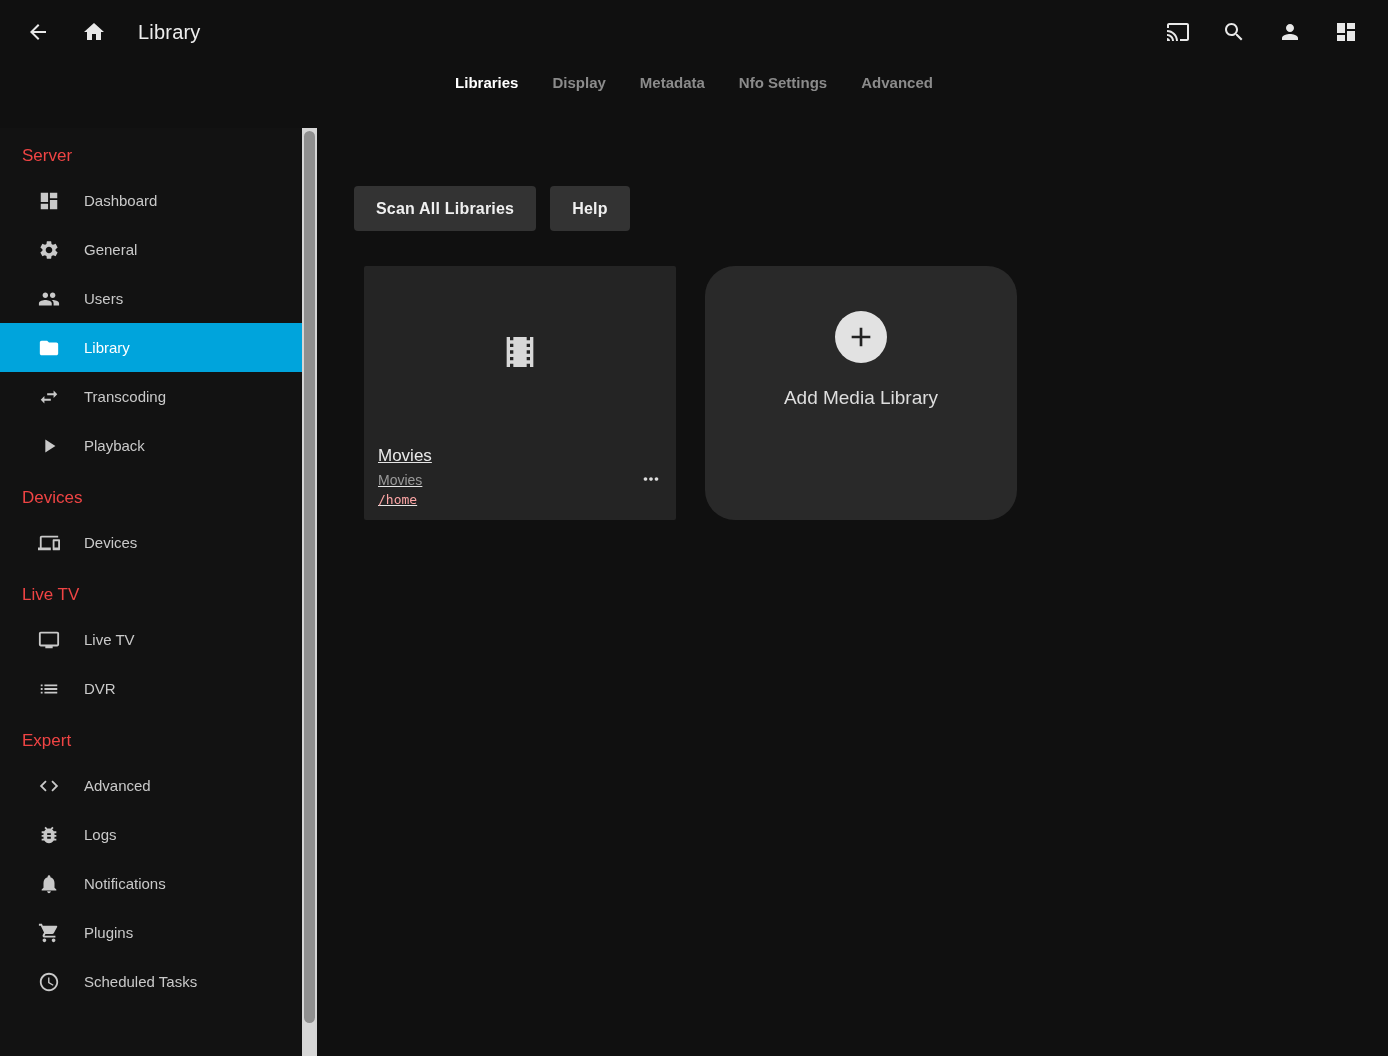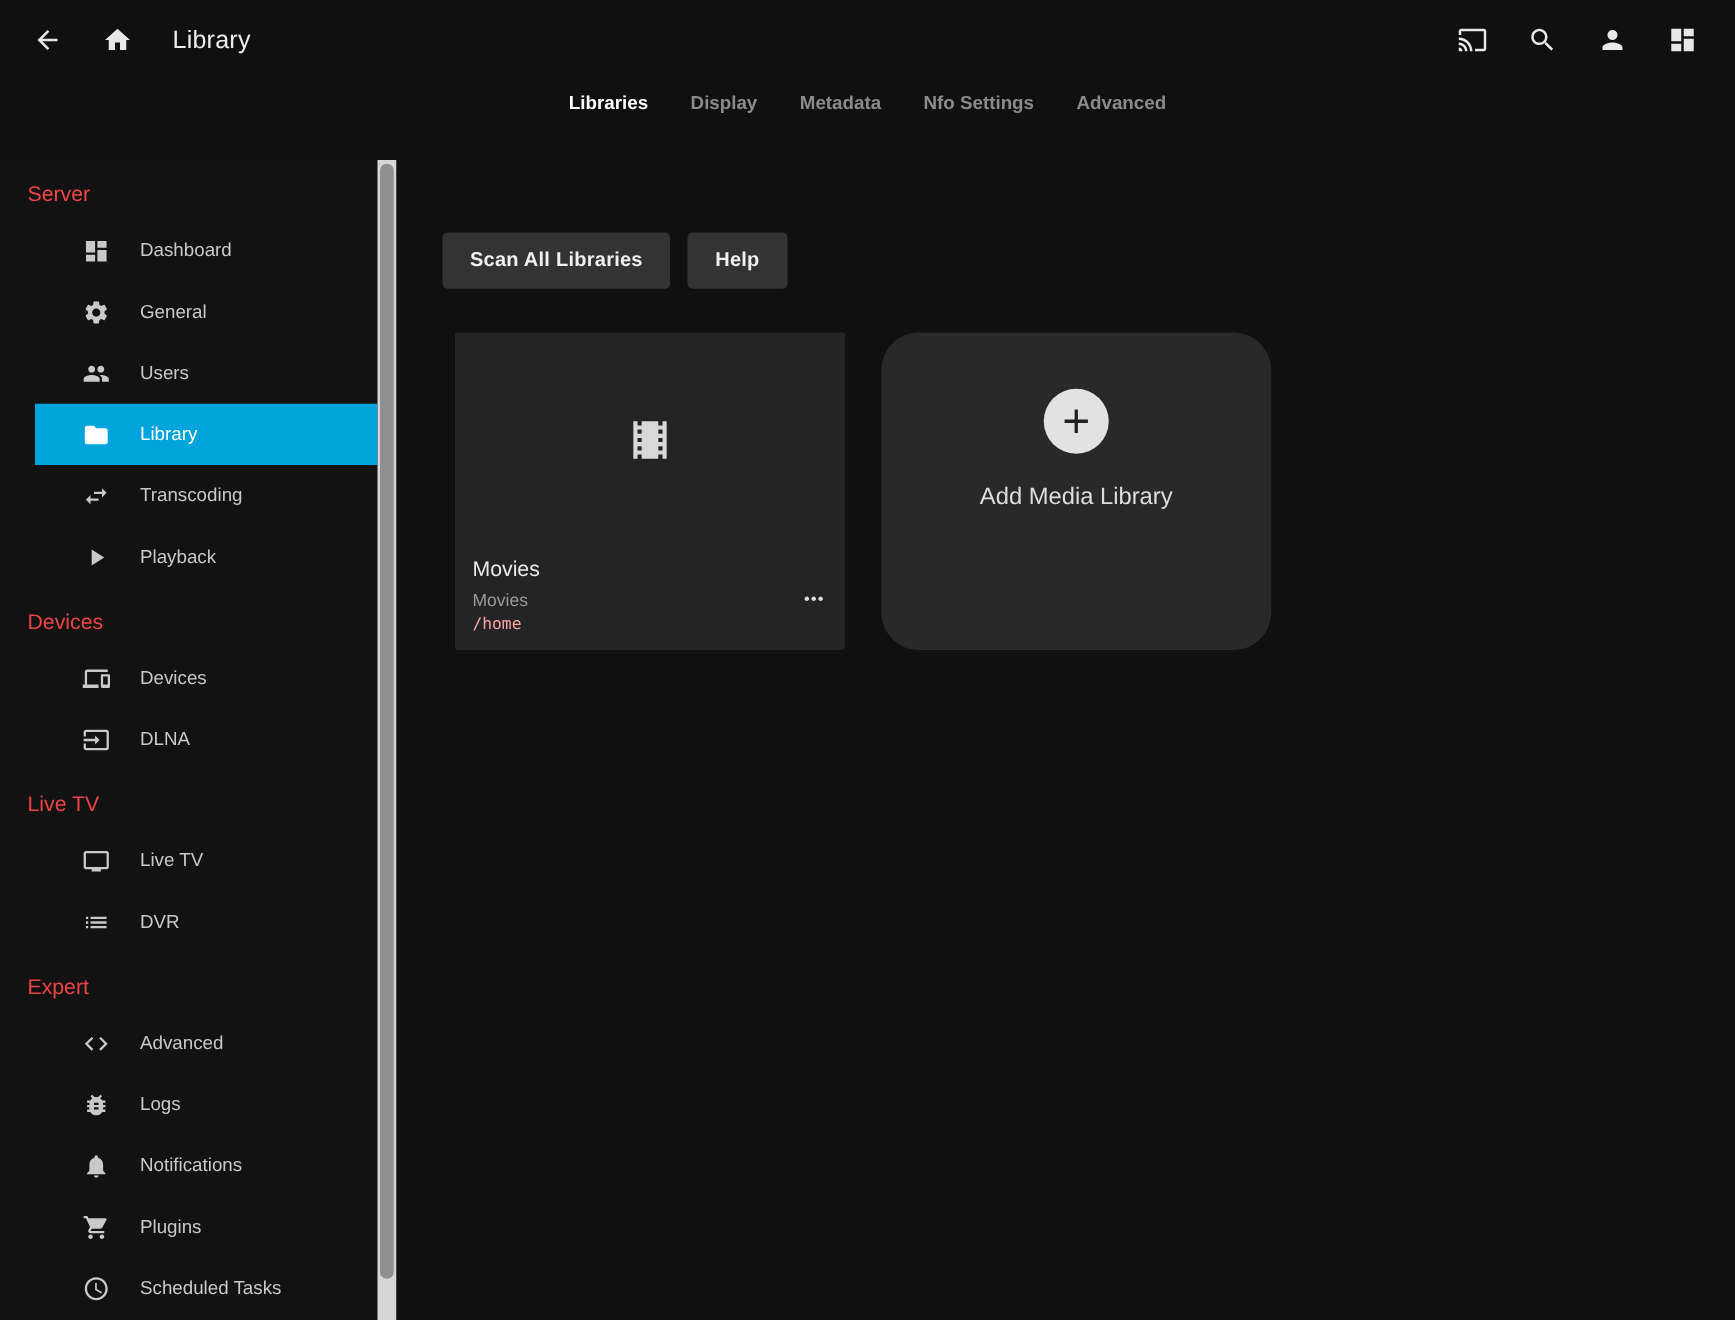--- a/index.html
+++ b/index.html
@@ -42,21 +42,21 @@
   
   .sidebar {
     position:absolute; top:128px; left:0; width:302px; height:928px;
     overflow:hidden; background:#121212;
   }
   .section-title {
     padding:18px 0 10px 22px; font-size:17px; color:#ef4444; font-weight:400;
   }
   .nav-item {
     height:49px; display:flex; align-items:center; padding-left:38px;
-    color:#c9c9c9; cursor:pointer;margin-left:28px;
+    color:#c9c9c9; cursor:pointer;
   }
   .nav-item .icon { width:22px; height:22px; color:#c9c9c9; flex:0 0 22px; }
   .nav-item .label { margin-left:24px; font-size:15px; }
   .nav-item.selected { background:#00a4dc; color:#ffffff; }
   .nav-item.selected .icon { color:#ffffff; }
 
   
   .scrollbar-track {
     position:absolute; top:128px; left:302px; width:15px; height:928px;
     background:#d6d6d6;
@@ -76,21 +76,21 @@
   }
   .cards { position:absolute; top:266px; left:47px; display:flex; gap:29px; }
   .card {
     width:312px; height:254px; background:#242424; border-radius:2px;
     display:flex; flex-direction:column; cursor:pointer;
   }
   .card-image {
     height:174px; display:flex; align-items:center; justify-content:center;
   }
   .card-image .icon { width:40px; height:40px; color:#d8d8d8; }
-  .card-footer { padding:8px 14px 10px 14px; position:relative; }
+  .card-footer { padding:8px 14px 10px 14px; position:relative;text-decoration:underline; }
   .card-title { font-size:17px; color:#eaeaea; margin-bottom:4px; }
   .card-sub { font-size:14px; color:#9a9a9a; line-height:20px; }
   .card-path { font-size:13px; color:#fca5a5; line-height:20px; font-family:"DejaVu Sans Mono",monospace; }
   .more-btn {
     position:absolute; right:10px; top:26px; width:30px; height:30px;
     background:transparent; border:none; color:#dcdcdc; cursor:pointer;
     display:flex; align-items:center; justify-content:center;
   }
   .more-btn .icon { width:22px; height:22px; }
   .add-card { background:#292929; align-items:center; justify-content:flex-start;border-radius:30px; }
@@ -216,28 +216,20 @@
 
   <div class="section-title">Devices</div>
   <div class="nav-item">
     <span class="icon">
         <svg viewBox="0 0 24 24" fill="currentColor">
           <path d="M4 6h18V4H4c-1.1 0-2 .9-2 2v11H0v3h14v-3H4V6zm19 2h-6c-.55 0-1 .45-1 1v10c0 .55.45 1 1 1h6c.55 0 1-.45 1-1V9c0-.55-.45-1-1-1zm-1 9h-4v-7h4v7z"></path>
         </svg>
       </span>
     <span class="label">Devices</span>
   </div>
-  <div class="nav-item">
-    <span class="icon">
-        <svg viewBox="0 0 24 24" fill="currentColor">
-          <path d="M21 3.01H3c-1.1 0-2 .9-2 2V9h2V4.99h18v14.03H3V15H1v4.01c0 1.1.9 1.98 2 1.98h18c1.1 0 2-.88 2-1.98v-14c0-1.11-.9-2-2-2zM11 16l4-4-4-4v3H1v2h10v3z"></path>
-        </svg>
-      </span>
-    <span class="label">DLNA</span>
-  </div>
 
   <div class="section-title">Live TV</div>
   <div class="nav-item">
     <span class="icon">
         <svg viewBox="0 0 24 24" fill="currentColor">
           <path d="M21 3H3c-1.1 0-2 .9-2 2v12c0 1.1.9 2 2 2h5v2h8v-2h5c1.1 0 1.99-.9 1.99-2L23 5c0-1.1-.9-2-2-2zm0 14H3V5h18v12z"></path>
         </svg>
       </span>
     <span class="label">Live TV</span>
   </div>

